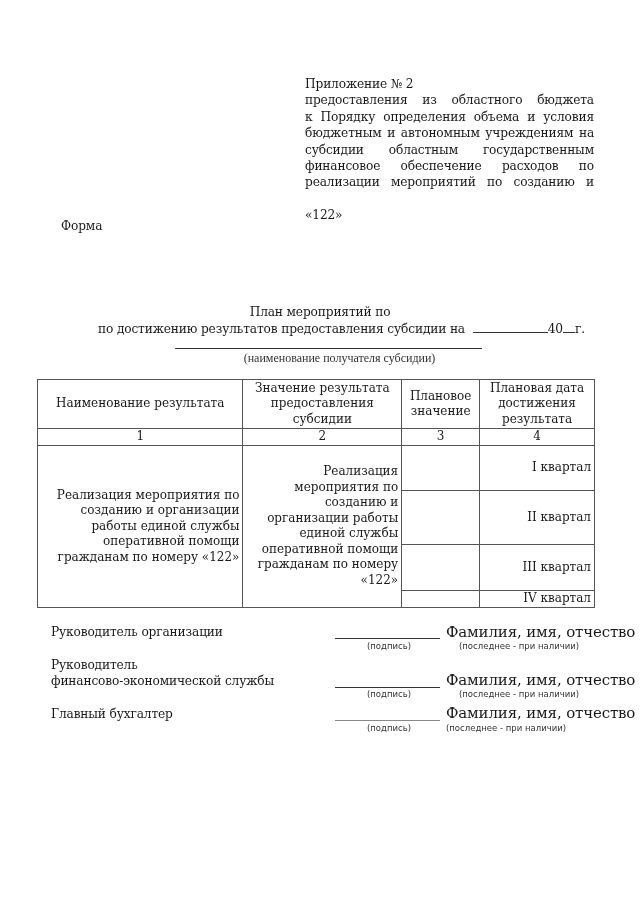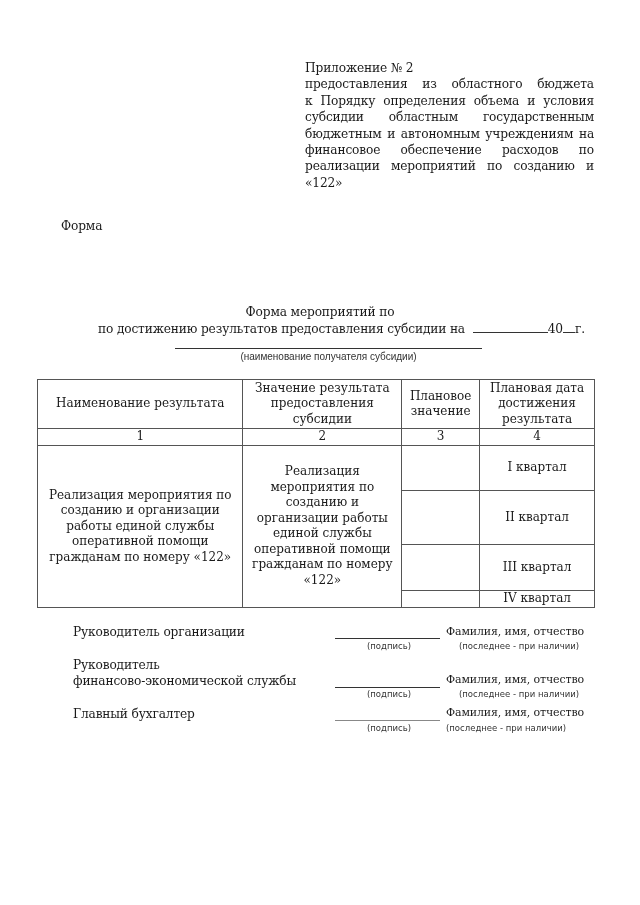--- a/index.html
+++ b/index.html
@@ -2,57 +2,57 @@
 <html><head>
 <meta charset="utf-8">
 <style>
   html, body { margin:0; padding:0; background:#ffffff; }
   body { width:640px; height:905px; position:relative; overflow:hidden;
          font-family:"DejaVu Serif", "Liberation Serif", serif; color:#1a1a1a; }
   .abs { position:absolute; }
   .t { font-size:12.2px; line-height:16.4px; letter-spacing:-0.15px; }
   .appendix { left:305px; top:60px; width:289px; text-align:justify; text-align-last:left; }
   .appendix .line { display:block; text-align:justify; text-align-last:justify; white-space:nowrap; }
-  .appendix .line.last { text-align-last:left; }
+  .appendix .line.last { text-align-last:left;margin-top:16px; }
   .forma { left:61px; top:218px; }
   .addressee { left:305px; top:238px; width:290px; }
   .title1 { left:0; width:640px; top:304px; text-align:center; }
   .title2 { left:98px; top:321px; white-space:nowrap; }
   .blank { display:inline-block; border-bottom:1px solid #333; vertical-align:baseline; height:11px; }
   .recip-line { left:175px; top:348px; width:307px; border-top:1px solid #333; }
-  .recip-cap { left:175px; width:307px; top:351px; text-align:center; font-size:10px; color:#333; font-family:Liberation Sans, sans-serif; }
+  .recip-cap { left:186px; width:307px; top:351px; text-align:center; font-size:12px; color:#333; font-family:Liberation Serif, serif; }
   table.plan { position:absolute; left:37px; top:379px; width:558px; border-collapse:collapse; }
   table.plan td { border:1px solid #555; padding:0 3px; font-size:12px; line-height:15.5px; vertical-align:middle; }
   table.plan td.c { text-align:center; }
-  table.plan td.l { text-align:center; }
-  .sig-label { left:73px; }
+  table.plan td.l { text-align:right; }
+  .sig-label { left:51px; }
   .sig-line { border-top:1px solid #333; width:105px; left:335px; }
   .sig-cap { font-size:8.5px; color:#333; font-family:"DejaVu Sans", sans-serif; }
-  .fio { left:446px; font-size:11px; white-space:nowrap; }
+  .fio { left:446px; font-size:15px; white-space:nowrap; }
 </style>
 </head>
 <body>
 
 <div class="abs t appendix">
   <span class="line last">Приложение № 2</span>
   <span class="line">предоставления из областного бюджета</span>
   <span class="line">к Порядку определения объема и условия</span>
+  <span class="line">бюджетным и автономным учреждениям на</span>
   <span class="line">субсидии областным государственным</span>
-  <span class="line">бюджетным и автономным учреждениям на</span>
   <span class="line">финансовое обеспечение расходов по</span>
   <span class="line">реализации мероприятий по созданию и</span>
   <span class="line last">«122»</span>
 </div>
 
 <div class="abs t forma">Форма</div>
 
 <div class="abs t addressee">
 </div>
 
-<div class="abs t title1">Форма мероприятий по</div>
+<div class="abs t title1">План мероприятий по</div>
 <div class="abs t title2">
   <span>по достижению результатов предоставления субсидии на</span>
   <span class="blank" style="width:75px; margin-left:4px;"></span><span>40</span><span class="blank" style="width:12px;"></span><span>г.</span>
 </div>
 
 <div class="abs recip-line"></div>
 <div class="abs recip-cap">(наименование получателя субсидии)</div>
 
 <table class="plan">
   <colgroup>

